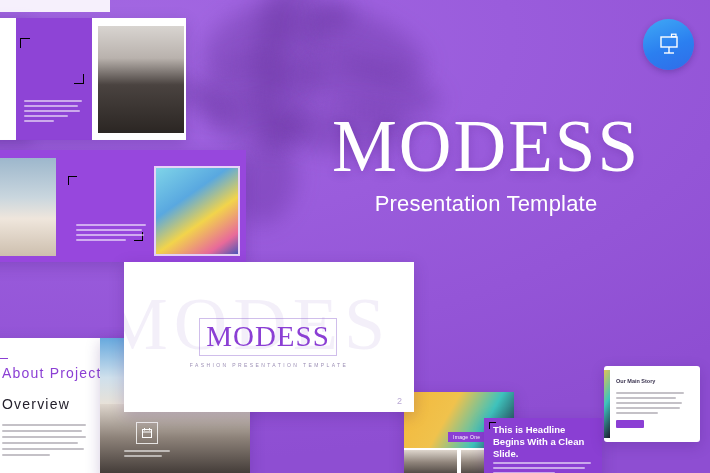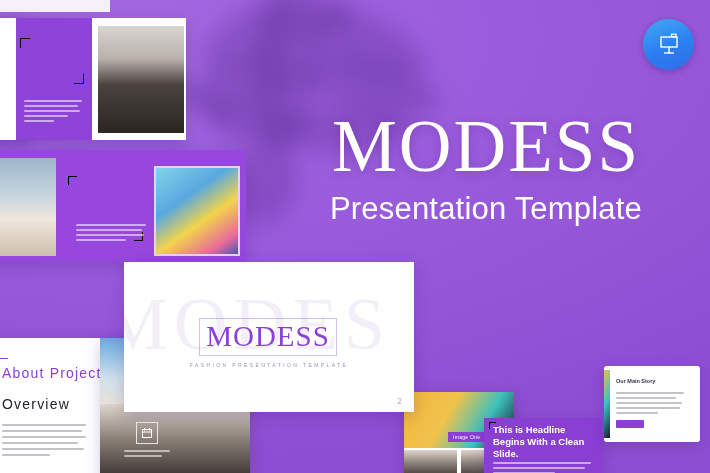--- a/index.html
+++ b/index.html
@@ -35,21 +35,21 @@
 
   
   #hero { position:absolute; left:286px; top:112px; width:400px; text-align:center; }
   #hero .title {
     font-family:"Liberation Serif", serif;
     font-size:73px; line-height:0.95; color:#ffffff;
     letter-spacing:2px; font-weight:400;
     text-shadow:0 2px 10px rgba(70,20,120,.25);
   }
   #hero .subtitle {
-    margin-top:10px; font-size:31px; color:#ffffff;
+    margin-top:10px; font-size:22px; color:#ffffff;
     font-weight:400; letter-spacing:.2px;
   }
 
   
   #badge {
     position:absolute; right:16px; top:19px; width:51px; height:51px;
     border-radius:50%;
     background:linear-gradient(160deg,#3fa9f5 0%,#2b7ff0 55%,#2f6de8 100%);
     box-shadow:0 2px 6px rgba(40,20,90,.3);
     display:flex; align-items:center; justify-content:center;

